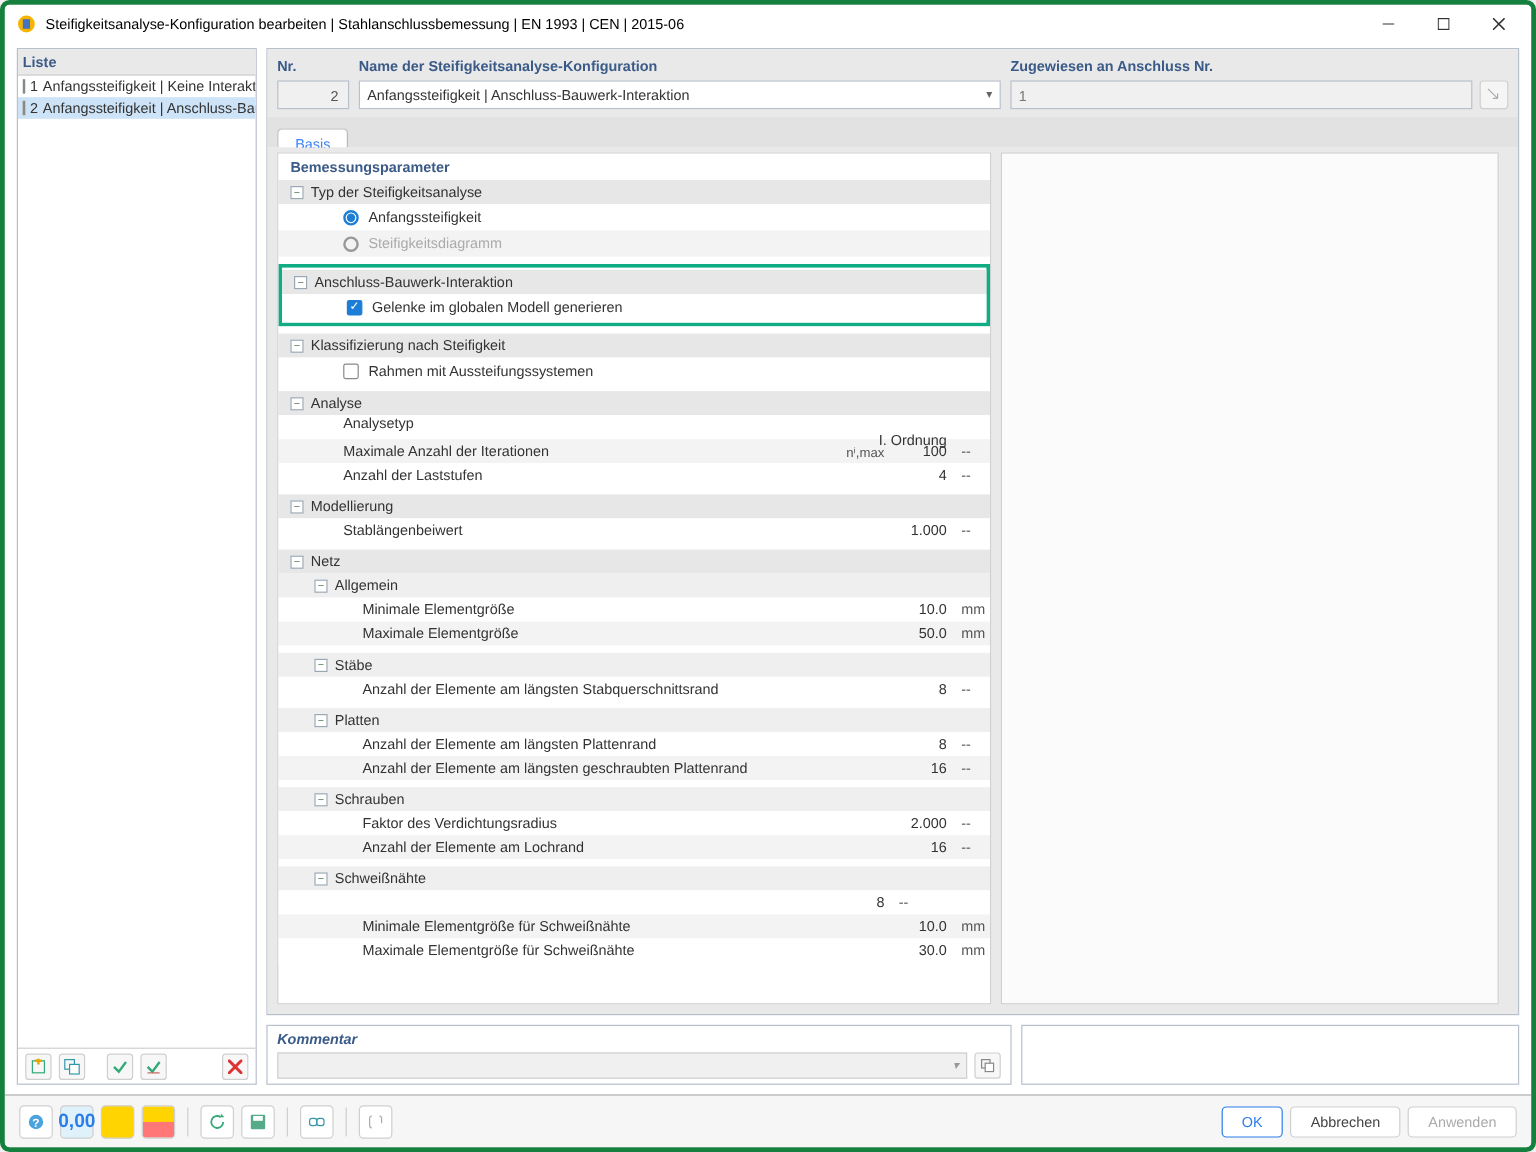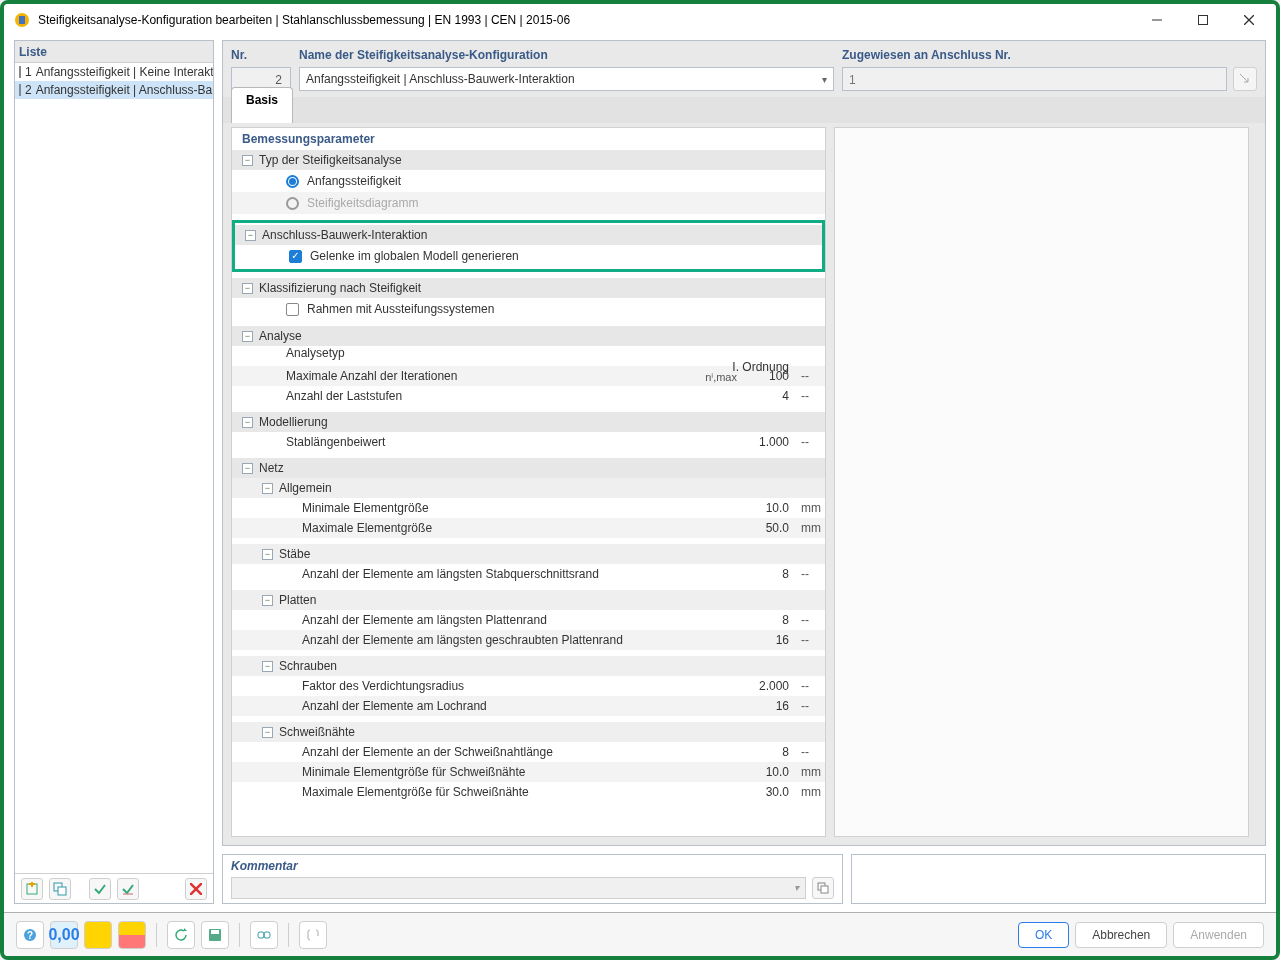--- a/index.html
+++ b/index.html
@@ -112,23 +112,23 @@
   }
   .assigned-btn {
     width:24px; height:24px; border:1px solid #cfcfcf; background:#f5f5f5; border-radius:3px;
     display:flex; align-items:center; justify-content:center; color:#999;
   }
 
   .tabs-strip {
     background:#e2e2e2; height:26px; display:flex; align-items:flex-end; padding:0 8px;
   }
   .tab {
-    height:36px; line-height:24px; padding:0 14px;
+    height:16px; line-height:24px; padding:0 14px;
     background:#fff; border:1px solid #b8b8b8; border-bottom:none;
-    border-radius:4px 4px 0 0; color:#000000;font-weight:bold;
+    border-radius:4px 4px 0 0; color:#3b82f6;
   }
 
   .content-row {
     flex:1; display:grid; grid-template-columns: 1fr 415px; gap:8px;
     background:#e9e9e9; padding:4px 16px 8px 8px; min-height:0;
   }
   .params-panel {
     background:#fff; border:1px solid #d0d0d0; overflow:auto;
   }
   .right-placeholder {
@@ -453,21 +453,20 @@
               <span class="c2">16</span>
               <span class="c3">--</span>
             </div>
           <div class="spacer"></div>
 
           <div class="group-head2 ind-b">
               <span class="toggle">−</span>
               <span>Schweißnähte</span>
             </div>
           <div class="rw row-odd">
-              <span class="ind-d">Anzahl der Elemente an der Schweißnahtlänge</span>
               <span></span>
               <span class="c2">8</span>
               <span class="c3">--</span>
             </div>
           <div class="rw row-even">
               <span class="ind-d">Minimale Elementgröße für Schweißnähte</span>
               <span></span>
               <span class="c2">10.0</span>
               <span class="c3">mm</span>
             </div>

